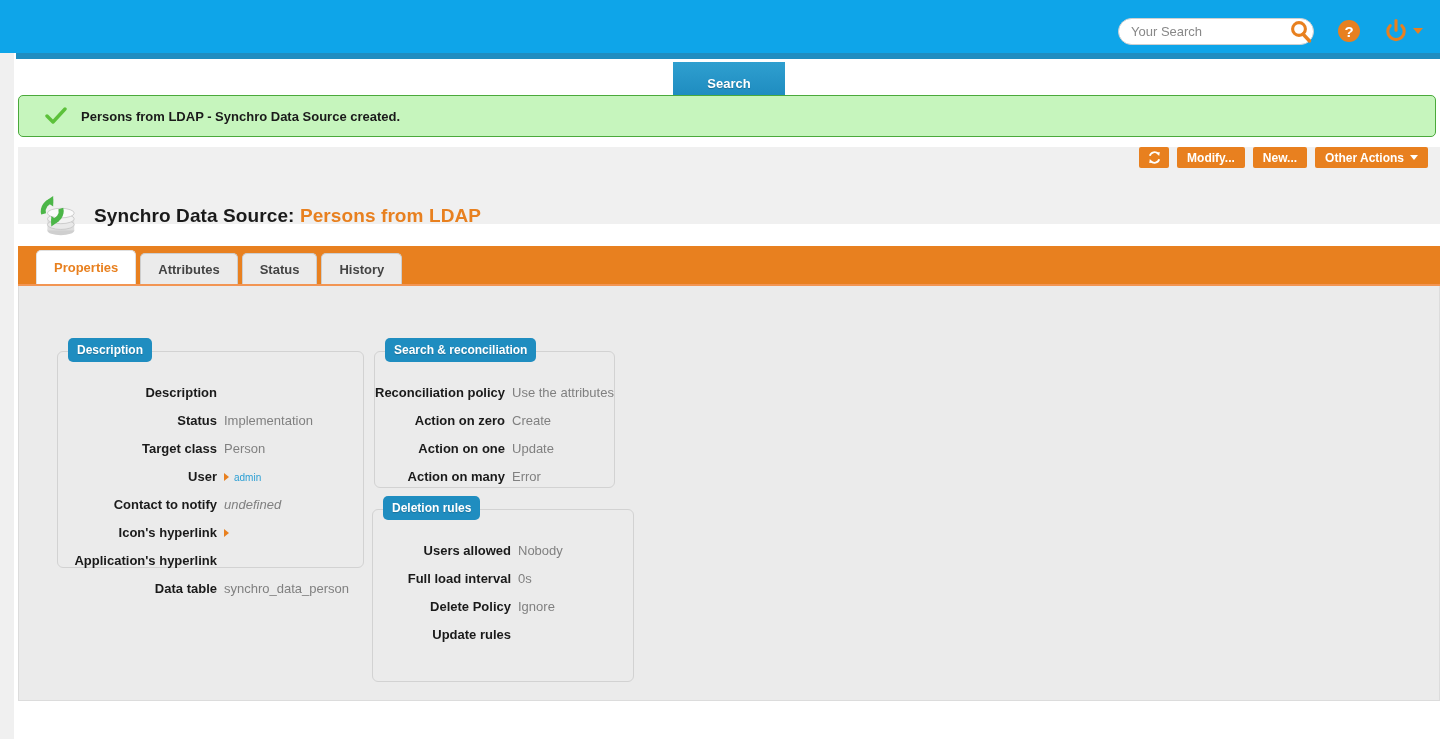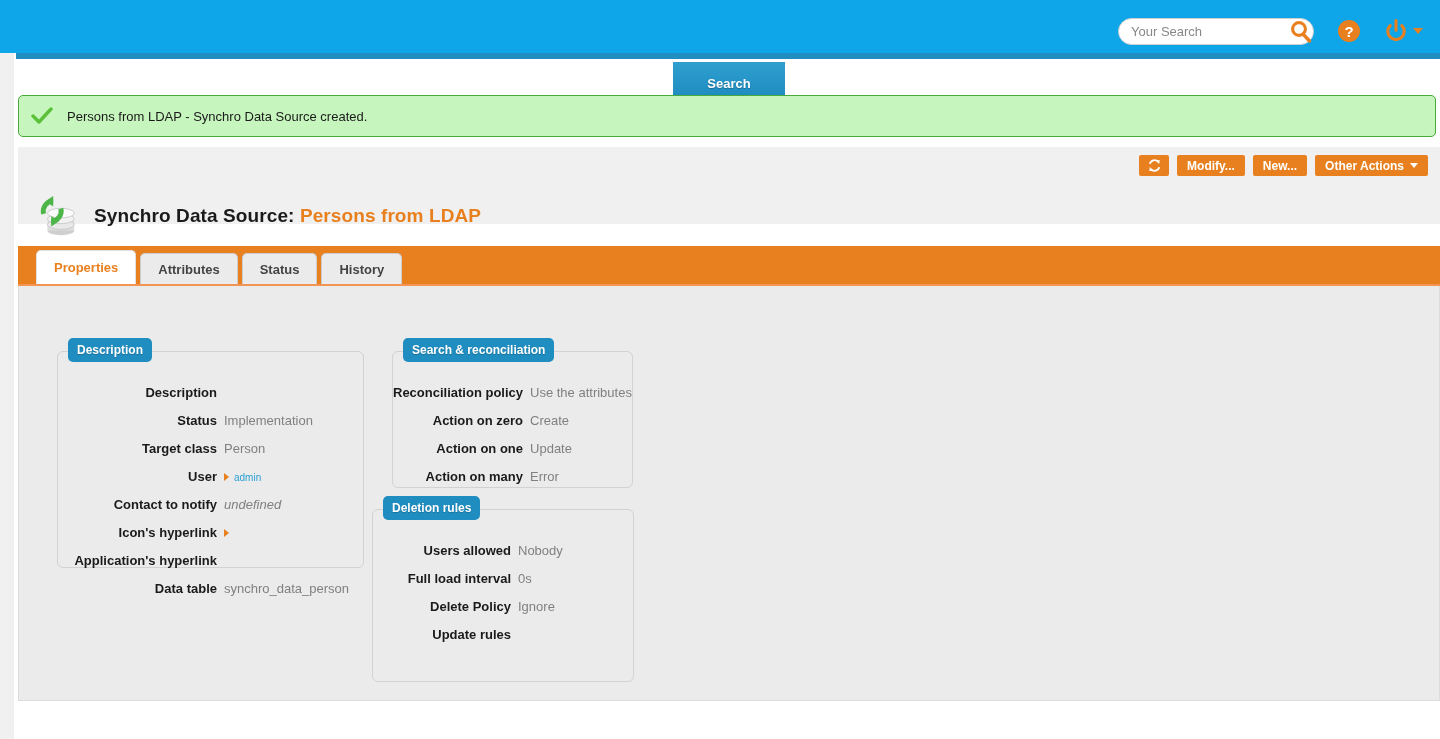--- a/index.html
+++ b/index.html
@@ -77,22 +77,22 @@
   }
 
   
   #banner {
     position: absolute; left: 4px; top: 42px;
     width: 1418px; height: 42px;
     background: #c6f5bd;
     border: 1px solid #4aa93b;
     border-radius: 5px;
     display: flex; align-items: center;
-    padding-left: 12px;
-    font-size: 13px; color: #1a1a1a;
+    padding-left: 26px;
+    font-size: 13px; color: #1a1a1a; font-weight: bold;
   }
   #banner-check { margin-right: 14px; display:flex; }
 
   
   #obj-header {
     position: absolute; left: 4px; top: 94px;
     width: 1422px; height: 77px;
     background: #f0f0f0;
   }
   #obj-title {
@@ -100,21 +100,21 @@
     display: flex; align-items: center;
   }
   #obj-icon { width: 46px; height: 46px; margin-right: 14px; }
   #obj-title-text {
     font-size: 19px; font-weight: bold; color: #1a1a1a;
     letter-spacing: .1px; white-space: nowrap;
   }
   #obj-title-value { color: #e8801f; }
 
   #action-bar {
-    position: absolute; right: 12px; top: 8px;
+    position: absolute; right: 12px; top: 0;
     display: flex; align-items: center; gap: 8px; margin-left: 48px;
   }
   .obtn {
     background: #e8801f; color: #fff;
     border: none; border-radius: 2px;
     font-family: "Liberation Sans", sans-serif;
     font-size: 12px; font-weight: bold;
     height: 21px; padding: 0 10px;
     cursor: pointer; white-space: nowrap;
     display: flex; align-items: center; justify-content: center;
@@ -201,21 +201,21 @@
     border-bottom: 4px solid transparent;
     border-left: 5px solid #e8801f;
     margin-right: 5px;
     vertical-align: middle;
   }
 
   #fs-description { left: 43px; top: 298px; width: 307px; height: 217px; }
   #fs-description .fstable { margin-top: 26px; }
   #fs-description td.lbl { width: 166px; }
 
-  #fs-search { left: 378px; top: 298px; width: 222px; height: 137px; }
+  #fs-search { left: 360px; top: 298px; width: 222px; height: 137px; }
   #fs-search .fstable { margin-top: 26px; }
   #fs-search td.lbl { width: 145px; }
 
   #fs-deletion { left: 358px; top: 456px; width: 262px; height: 173px; }
   #fs-deletion .fstable { margin-top: 26px; }
   #fs-deletion td.lbl { width: 145px; }
 </style>
 </head>
 <body>
 

